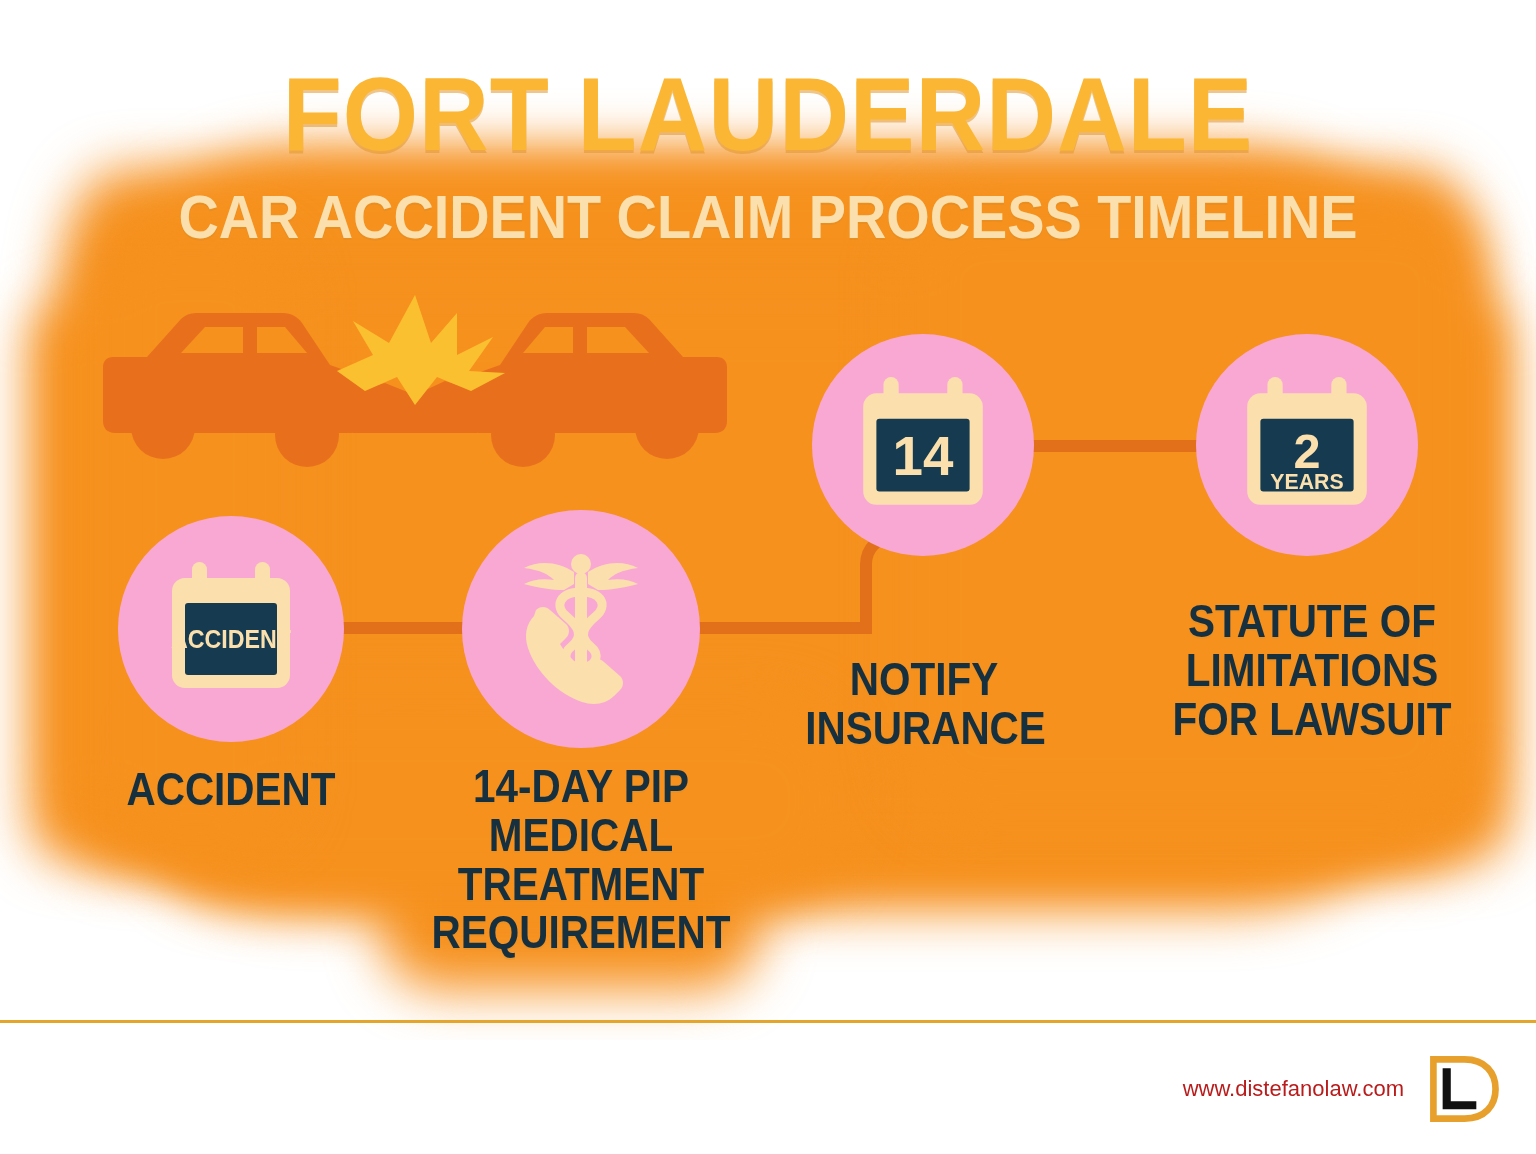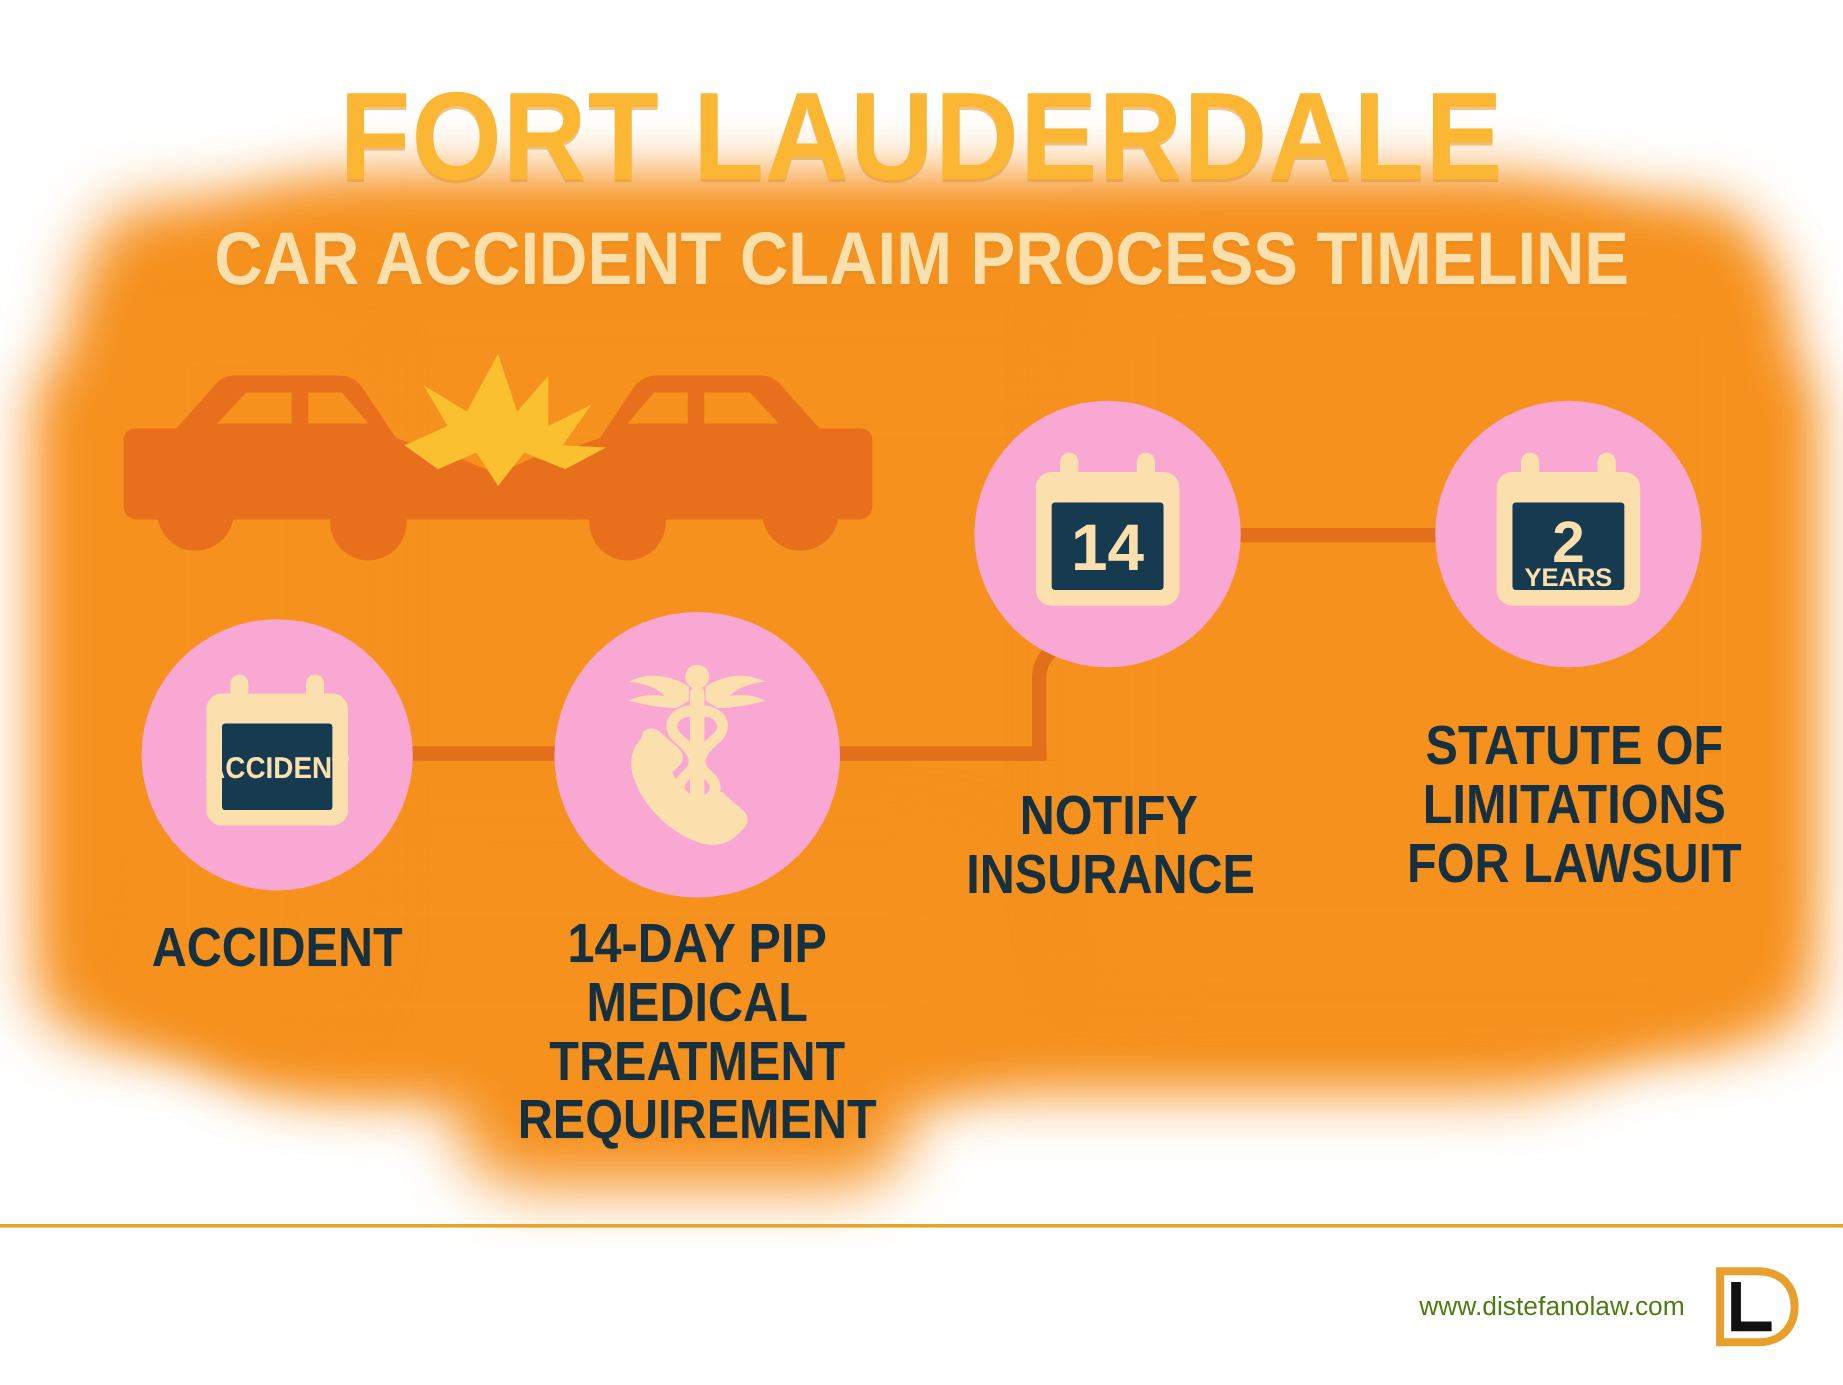--- a/index.html
+++ b/index.html
@@ -94,21 +94,21 @@
   }
   #footer{
     position:absolute; right:36px; top:1052px;
     display:flex; align-items:center; gap:22px;
   }
   #footer-text{ text-align:right; }
   #firm-name{
     font-size:25px; font-weight:bold; color:#2B2B2B; line-height:1.35;
     letter-spacing:.2px;
   }
-  #firm-url{ font-size:22px; color:#4d7c0f; line-height:1.4; }
+  #firm-url{ font-size:22px; color:#b91c1c; line-height:1.4; }
   #logo{ width:74px; height:74px; }
 </style>
 </head>
 <body>
 
 <div id="blob-layer">
   <div class="blob b1"></div>
   <div class="blob b2"></div>
   <div class="blob b3"></div>
   <div class="blob b4"></div>

